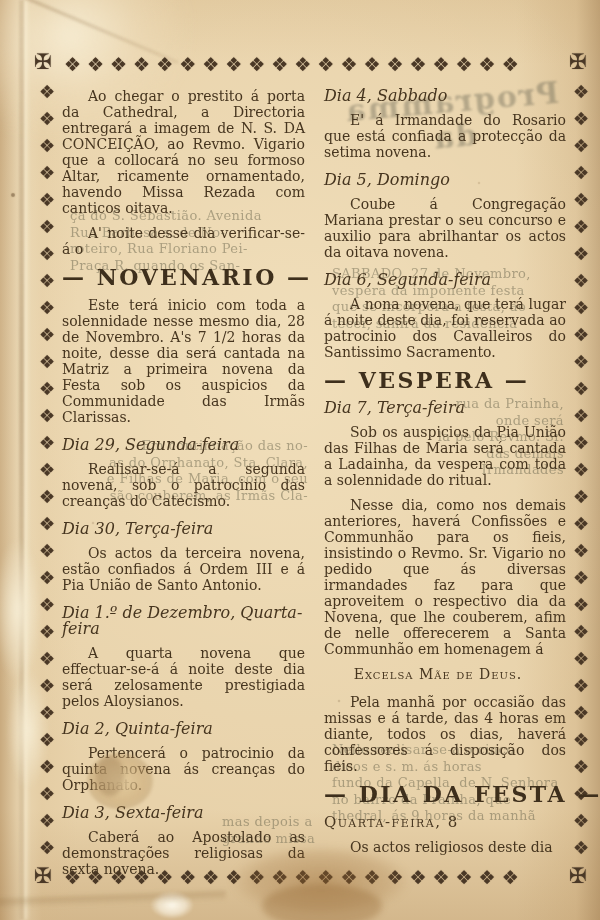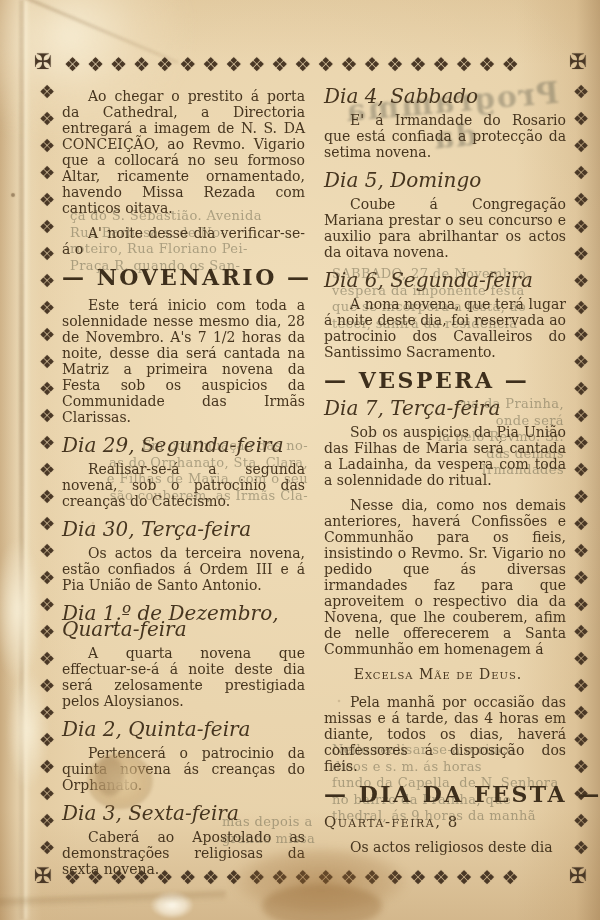--- a/index.html
+++ b/index.html
@@ -65,21 +65,21 @@
   .corner{position:absolute;z-index:1;font-size:21px;font-weight:bold;color:#4a3826;
     font-family:"DejaVu Sans","Liberation Sans",sans-serif;text-shadow:0 0 1px rgba(74,56,38,.65);}
   .corner-tl{left:34px;top:50px;} .corner-tr{left:569px;top:50px;}
   .corner-bl{left:34px;top:864px;} .corner-br{left:569px;top:864px;}
   
   .content{position:absolute;left:62px;top:88px;width:504px;z-index:2;display:flex;
     color:#46351f;font-size:14px;line-height:16px;text-align:justify;}
   .col-left{width:243px;margin-right:19px;}
   .col-right{width:242px;}
   .content p{margin:0 0 9px 0;text-indent:26px;}
-  .day{font-style:italic;font-size:20px;margin:12px 0 8px;text-align:left;}
+  .day{font-style:italic;font-size:16px;margin:12px 0 8px;text-align:left;}
   .col-first{margin-top:0 !important;}
   .heading{font-weight:bold;font-size:22px;letter-spacing:2.5px;
     margin:12px 0 12px;color:#3e2f1c;white-space:nowrap;}
   .dedication{text-align:center;padding-right:14px;font-variant:small-caps;letter-spacing:1px;
     margin:0 0 12px;}
   .festa-day{font-variant:small-caps;letter-spacing:1.5px;font-size:15px;margin:2px 0 9px;text-align:left;}
 </style>
 </head>
 <body>
 

